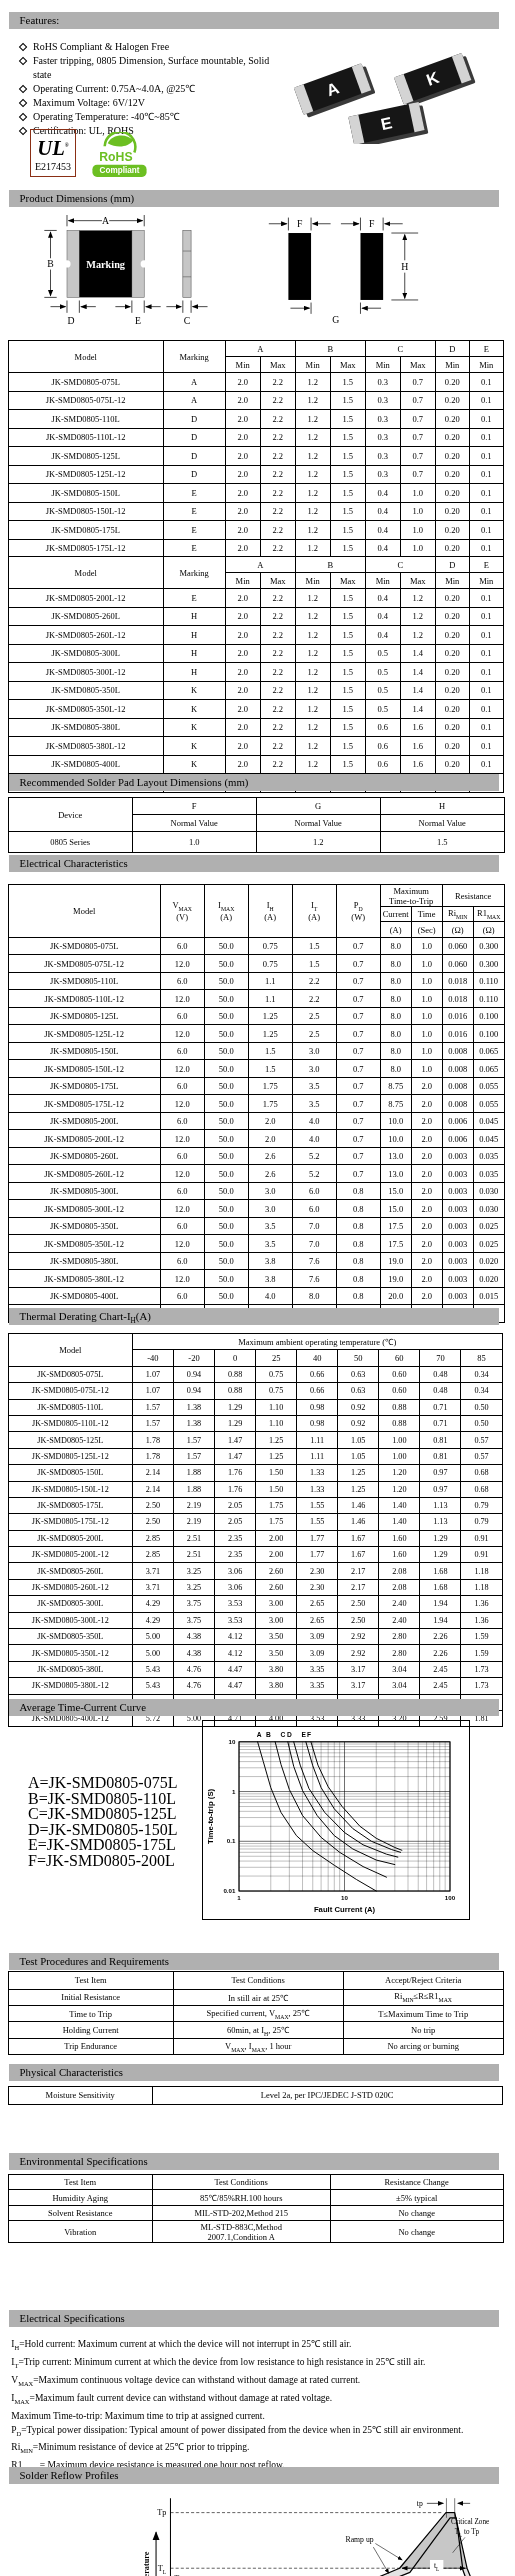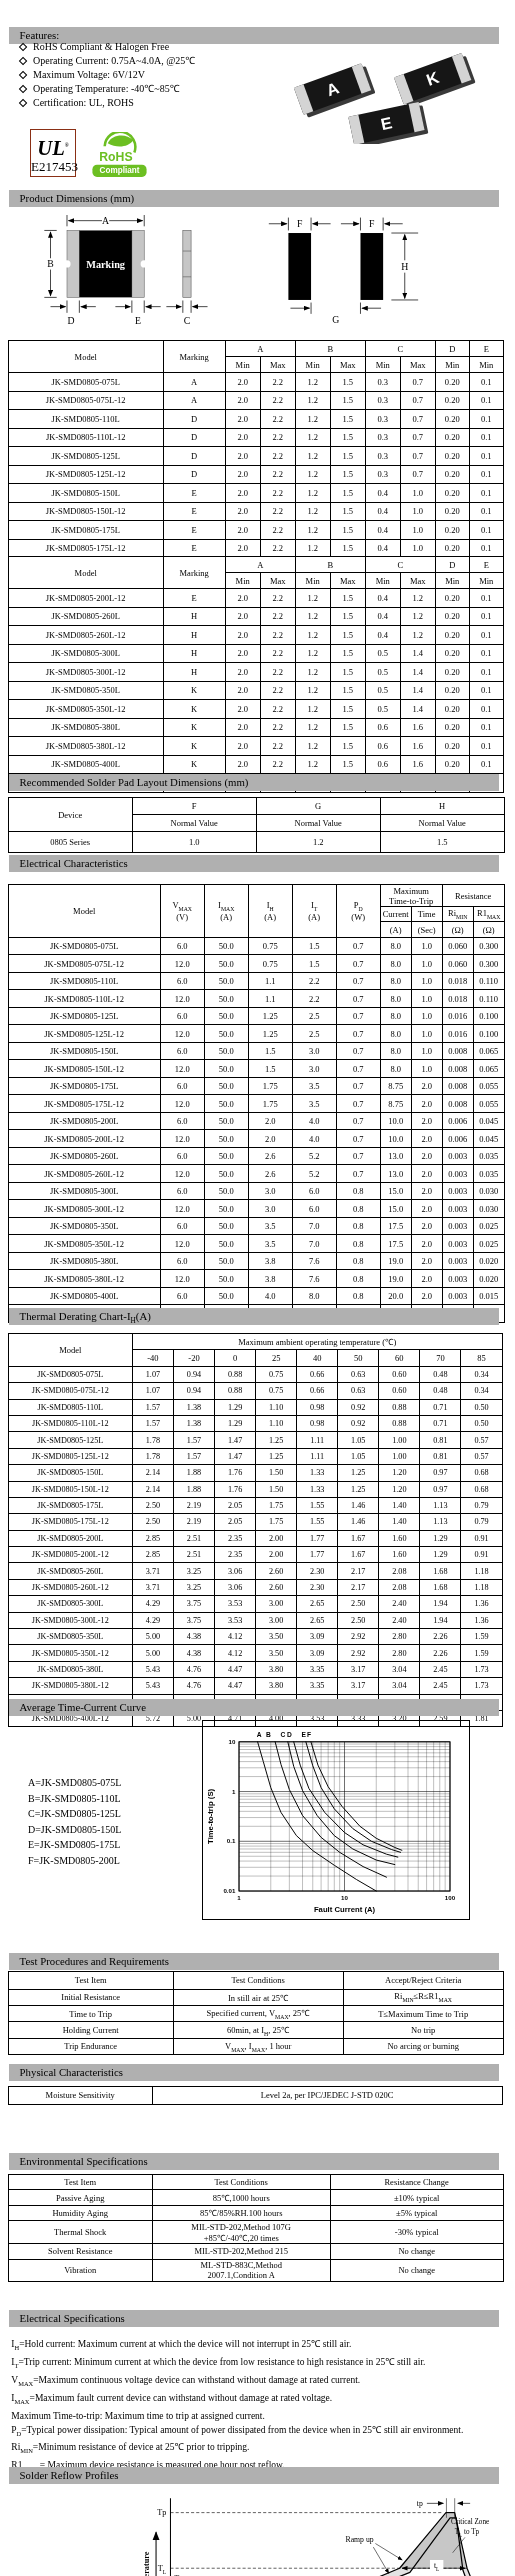--- a/index.html
+++ b/index.html
@@ -12,33 +12,34 @@
   sub{font-size:68%;}
   .t-dims td{height:16.5px;} .t-dims th{height:14px;}
   .t-pad th{height:15px;} .t-pad td{height:18.5px;margin-top:23px;}
   .t-elec td{height:15.5px;} .t-elec th{height:13.4px;}
   .t-der td{height:14.4px;font-size:8.2px;} .t-der th{height:14.4px;}
   .t-test td{height:14.4px;} .t-test th{height:15.5px;}
   .t-phys td{height:15.5px;}
   .t-env td{height:13.4px;} .t-env th{height:13.4px;}
   .feat-item{position:relative;font-size:10px;line-height:14px;padding-left:17.5px;}
   .feat-item::before{content:"";position:absolute;left:4.1px;top:4.1px;width:4.1px;height:4.1px;border:0.8px solid #000;transform:rotate(45deg);}
-  .legend-item{font-size:10px;line-height:15.5px;}
+  .legend-item{font-size:16px;line-height:15.5px;}
   .def-item{font-size:9.5px;line-height:14px;}
   .ul-box{position:absolute;left:30px;top:129px;width:46px;height:48px;border:1px solid #8a2f15;box-sizing:border-box;text-align:center;}
   .ul-mark{font-size:20.6px;font-weight:bold;font-style:italic;line-height:30px;}
   .ul-reg{font-size:5.2px;vertical-align:super;}
-  .ul-num{font-size:13px;line-height:7.2px;}
+  .ul-num{font-size:10px;line-height:7.2px;}
 </style>
 </head>
 <body>
 
-<div class="bar" style="top:27px"><span>Features:</span></div>
+<div class="bar" style="top:12px"><span>Features:</span></div>
 <div class="abs" style="top:40px;left:15.5px;width:258px">
     <div class="feat-item">RoHS Compliant  &amp;  Halogen Free</div>
+    <div class="feat-item">Faster tripping, 0805 Dimension, Surface mountable, Solid state</div>
     <div class="feat-item">Operating Current: 0.75A~4.0A, @25℃</div>
     <div class="feat-item">Maximum Voltage: 6V/12V</div>
     <div class="feat-item">Operating Temperature:  -40℃~85℃</div>
     <div class="feat-item">Certification: UL, ROHS</div>
   </div>
 
 <svg class="abs" style="left:278px;top:49px" width="222" height="95" viewBox="0 0 430 185">
   <g transform="translate(300,58) rotate(-20)">
     <rect x="-64" y="-20" width="140" height="56" rx="3" fill="#3a3a3a"></rect>
     <rect x="-70" y="-28" width="140" height="56" rx="3" fill="#161616"></rect>
@@ -1262,33 +1263,23 @@
     </colgroup>
   <thead>
       <tr>
         <th>Test Item</th>
         <th>Test Conditions</th>
         <th>Resistance Change</th>
       </tr>
     </thead>
   <tbody>
       <tr>
-        <td>Passive Aging</td>
-        <td>85℃,1000 hours</td>
-        <td>±10% typical</td>
-      </tr>
-      <tr>
         <td>Humidity Aging</td>
         <td>85℃/85%RH.100 hours</td>
         <td>±5% typical</td>
-      </tr>
-      <tr>
-        <td>Thermal Shock</td>
-        <td>MIL-STD-202,Method 107G<br>+85℃/-40℃,20 times</td>
-        <td>-30% typical</td>
       </tr>
       <tr>
         <td>Solvent Resistance</td>
         <td>MIL-STD-202,Method 215</td>
         <td>No change</td>
       </tr>
       <tr>
         <td>Vibration</td>
         <td>ML-STD-883C,Method<br>2007.1,Condition A</td>
         <td>No change</td>

